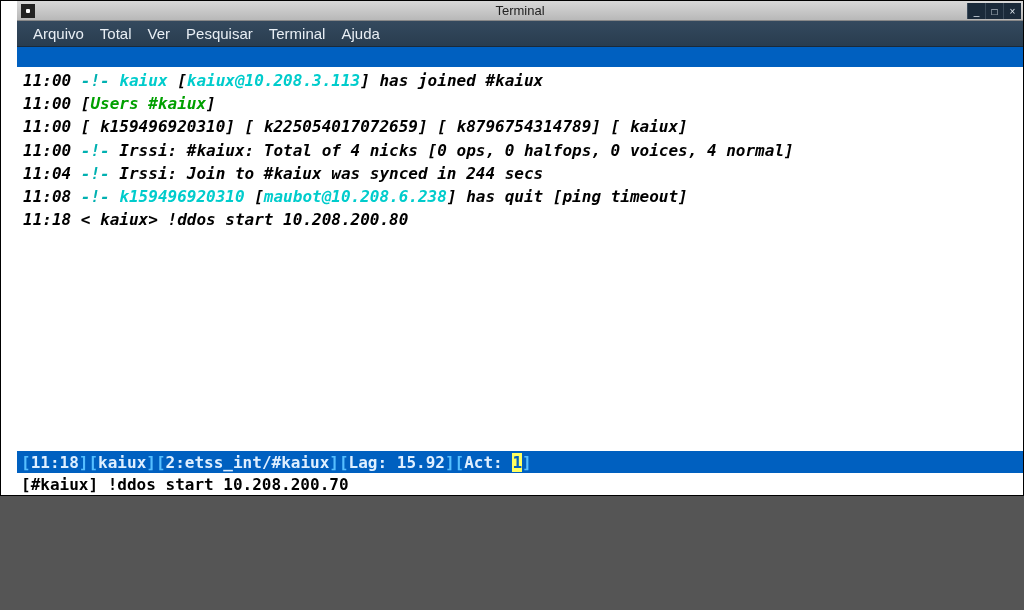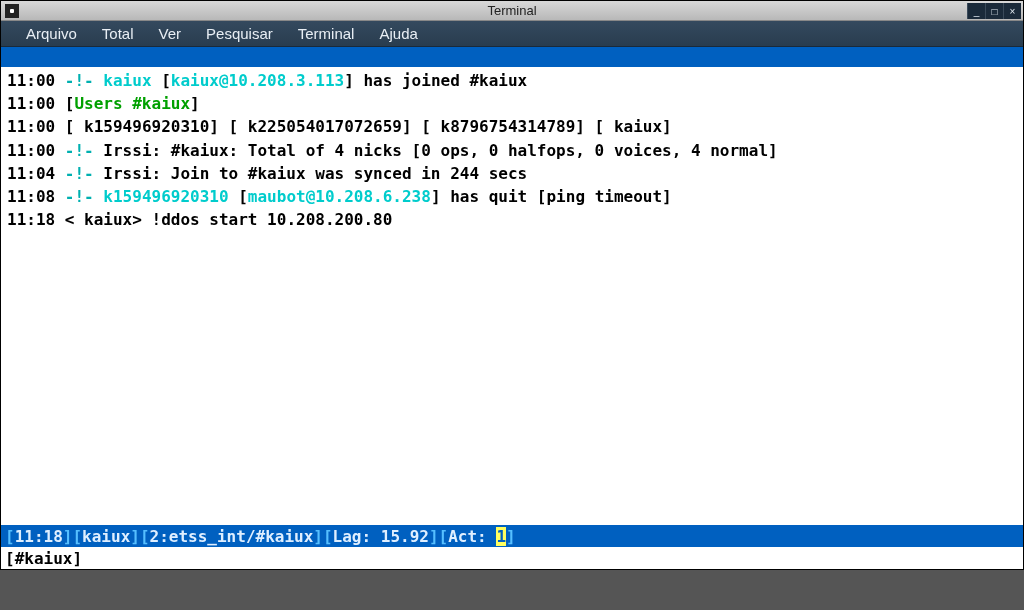--- a/index.html
+++ b/index.html
@@ -7,25 +7,26 @@
     font-family: "DejaVu Sans Mono", "Liberation Mono", monospace;
     font-size: 16px;
     background: #555;
     width: 1024px;
     height: 610px;
     overflow: hidden;
     font-weight: bold;
   }
   .window {
     width: 1024px;
-    height: 570px;
+    height: 496px;
     background: #fff;
     display: flex;
     flex-direction: column;
     border: 1px solid #000;
+    padding-left: 16px;
   }
   .titlebar {
     background: linear-gradient(#d8d8d8, #b8b8b8);
     height: 20px;
     display: flex;
     align-items: center;
     justify-content: center;
     position: relative;
     font-weight: normal;
     font-size: 13px;
@@ -81,34 +82,34 @@
     gap: 0;
     font-family: sans-serif;
     font-weight: normal;
     font-size: 15px;
     color: #e8eef4;
     border-bottom: 1px solid #1a2a3a;
   }
   .menu-item {
     padding: 0 8px;
     cursor: default;
-    margin-left: 9px;
   }
   .topic-bar {
     background: #0060c0;
     height: 20px;
   }
   .chat-area {
     flex: 1;
     background: #fff;
     padding: 2px 6px 0 6px;
     line-height: 1.45;
     color: #000;
     white-space: pre;
     overflow: hidden;
+    font-style: italic;
   }
   .status-bar {
     background: #0060c0;
     color: #dfefff;
     height: 22px;
     padding: 0 4px;
     display: flex;
     align-items: center;
     white-space: pre;
     font-family: "DejaVu Sans Mono", monospace;
@@ -153,15 +154,15 @@
     <div class="menu-item">Terminal</div>
     <div class="menu-item">Ajuda</div>
   </div>
 
   <div class="topic-bar"></div>
 
   <div class="chat-area"><div><span>11:00</span><span class="c-cyan-b"> -!- </span><span class="c-cyan">kaiux</span> [<span class="c-cyan">kaiux@10.208.3.113</span>]<span> has joined #kaiux</span></div><div><span>11:00</span> [<span class="c-green">Users #kaiux</span>]</div><div><span>11:00</span> <span>[ k159496920310] [ k225054017072659] [ k8796754314789] [ kaiux]</span></div><div><span>11:00</span><span class="c-cyan-b"> -!- </span><span>Irssi: #kaiux: Total of 4 nicks [0 ops, 0 halfops, 0 voices, 4 normal]</span></div><div><span>11:04</span><span class="c-cyan-b"> -!- </span><span>Irssi: Join to #kaiux was synced in 244 secs</span></div><div><span>11:08</span><span class="c-cyan-b"> -!- </span><span class="c-cyan">k159496920310</span> [<span class="c-cyan">maubot@10.208.6.238</span>]<span> has quit [ping timeout]</span></div><div><span>11:18</span> &lt; <span>kaiux</span>&gt;<span> !ddos start 10.208.200.80</span></div></div>
 
   <div class="status-bar"><span class="bracket">[</span><span class="status-label">11:18</span><span class="bracket">]</span> <span class="bracket">[</span><span class="status-label">kaiux</span><span class="bracket">]</span> <span class="bracket">[</span><span class="status-label">2:etss_int/#kaiux</span><span class="bracket">]</span> <span class="bracket">[</span><span class="status-label">Lag: </span><span class="status-label">15.92</span><span class="bracket">]</span> <span class="bracket">[</span><span class="status-label">Act: </span><span class="c-yellow-bg">1</span><span class="bracket">]</span></div>
 
-  <div class="input-line">[<span>#kaiux</span>] </div>
+  <div class="input-line">[<span>#kaiux</span>] <span>!ddos start 10.208.200.70</span></div>
 
 </div>
 
 </body></html>

